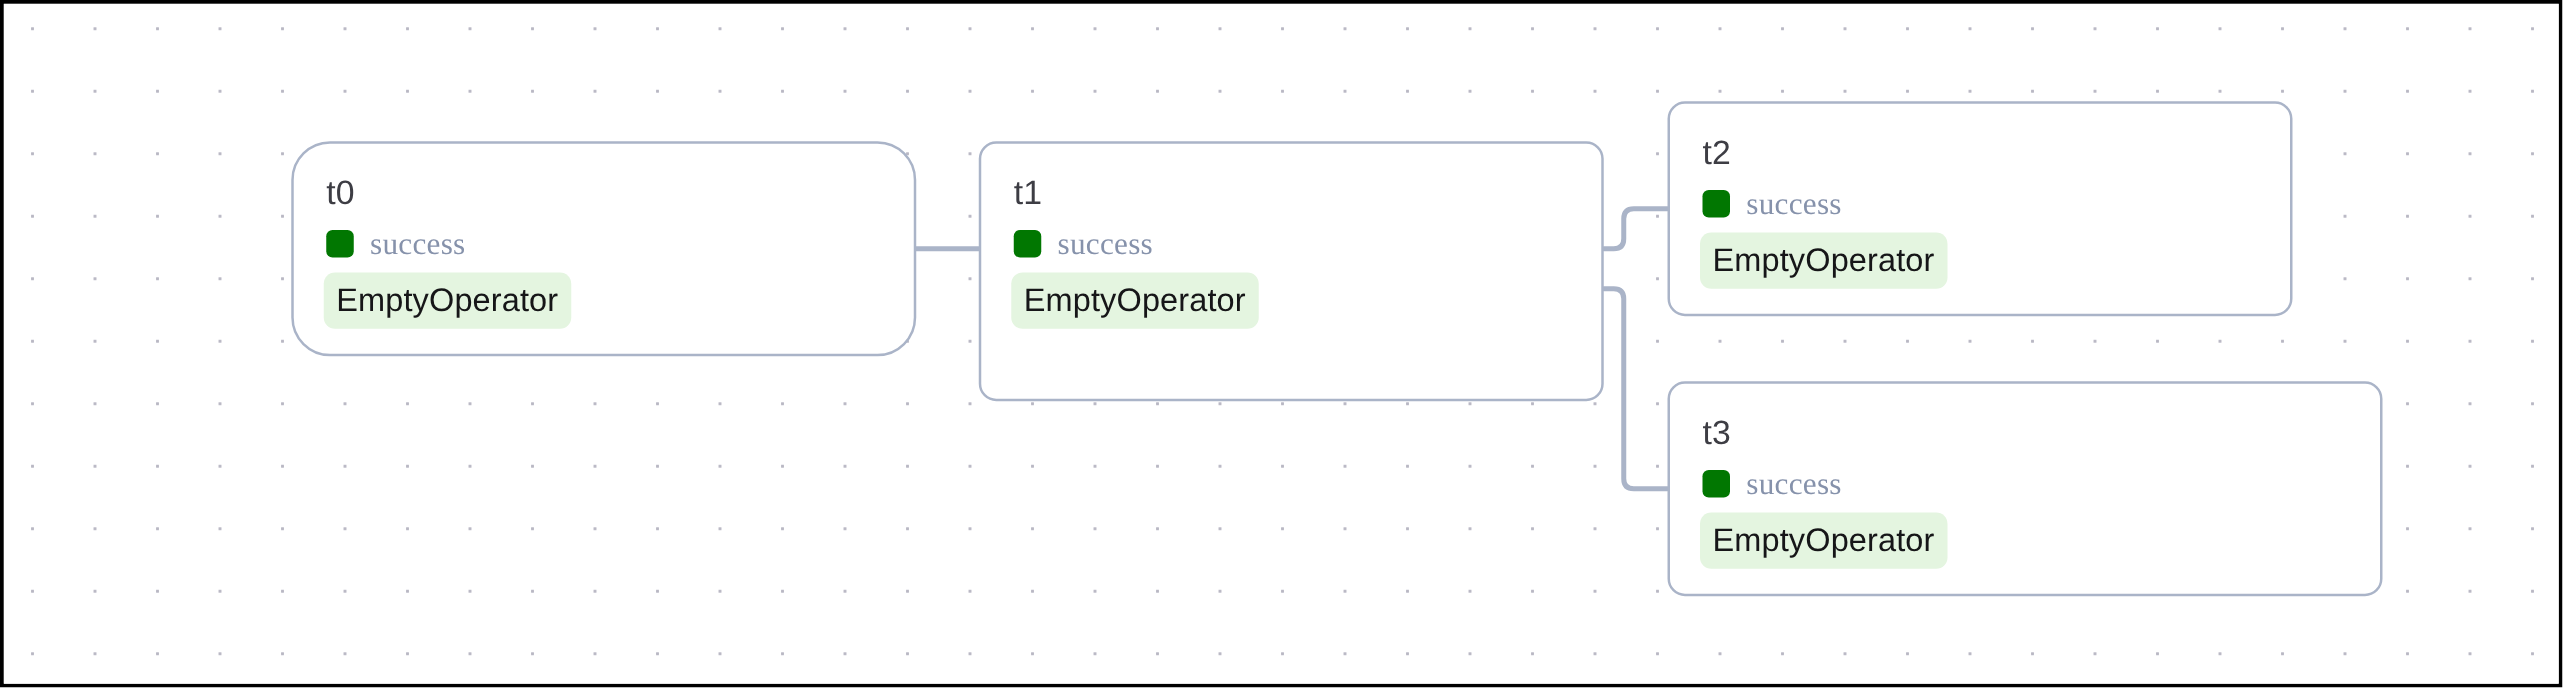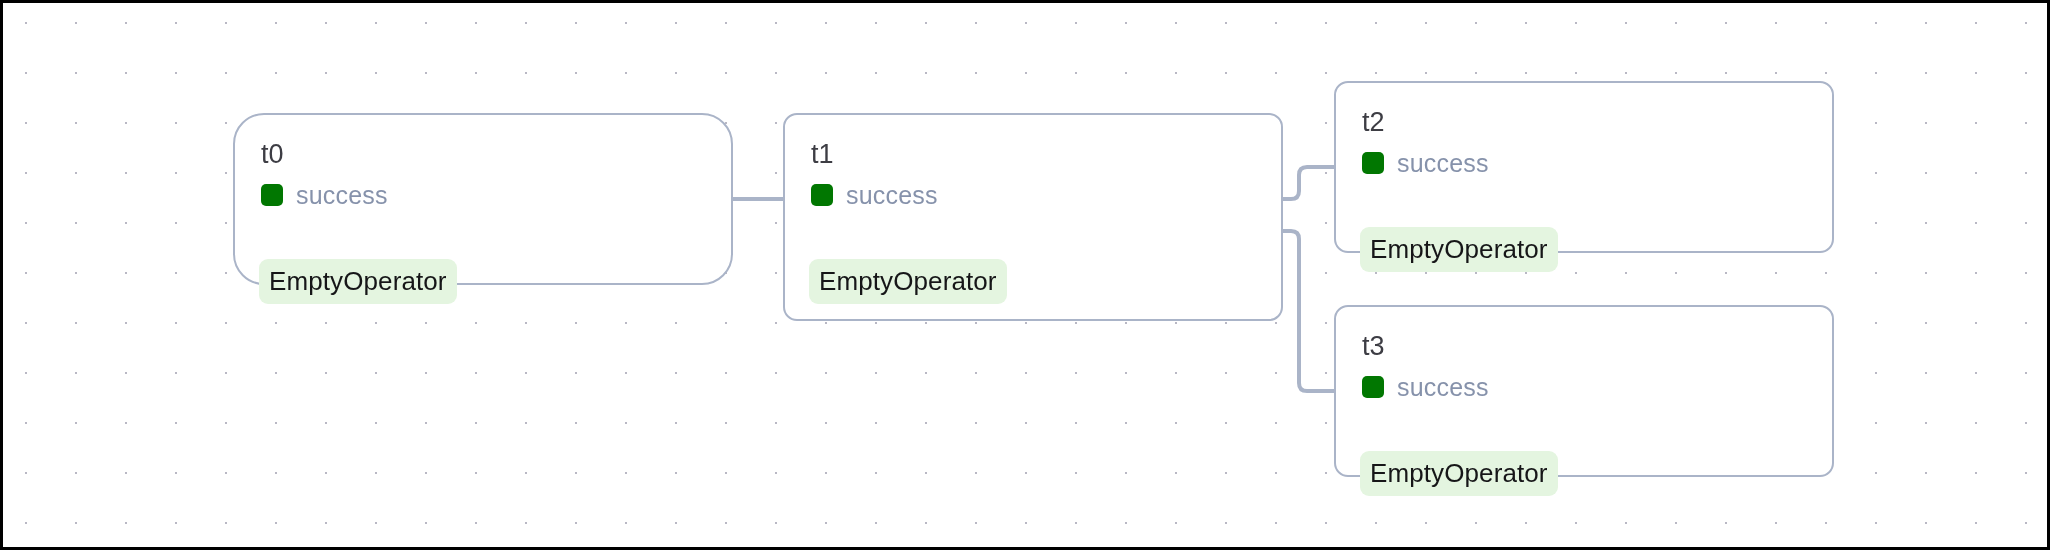--- a/index.html
+++ b/index.html
@@ -59,20 +59,21 @@
     letter-spacing: .1px;
     margin: 0 0 14px 2px;
     font-weight: 400;
   }
   .node-status {
     display: flex;
     align-items: center;
     gap: 13px;
     margin: 0 0 10px 2px;
     height: 26px;
+    font-family: Liberation Serif, serif;
   }
   .status-dot {
     width: 22px;
     height: 22px;
     border-radius: 5px;
     background: #017701;
     flex: 0 0 auto;
     display: block;
   }
   .status-label {
@@ -84,28 +85,27 @@
   .op-badge {
     display: inline-block;
     background: #e4f5e0;
     color: #161618;
     font-size: 26px;
     line-height: 1;
     border-radius: 9px;
     padding: 9px 10px 10px 10px;
     letter-spacing: .1px;
     white-space: nowrap;
-    margin-top: 41px;
   }
 
   
   #node-t0 { left: 230px; top: 110px;  width: 500px; height: 172px; border-radius: 31px; }
   #node-t1 { left: 780px; top: 110px;  width: 500px; height: 208px; }
   #node-t2 { left: 1331px; top: 78px;  width: 500px; height: 172px; }
-  #node-t3 { left: 1331px; top: 302px; width: 500px; height: 172px; }
+  #node-t3 { left: 1331px; top: 302px; width: 572px; height: 172px; }
 </style>
 </head>
 <body>
 
 <div id="app">
 
   <div id="canvas"></div>
 
   <svg id="edges" width="2050" height="550" viewBox="0 0 2050 550">
 

